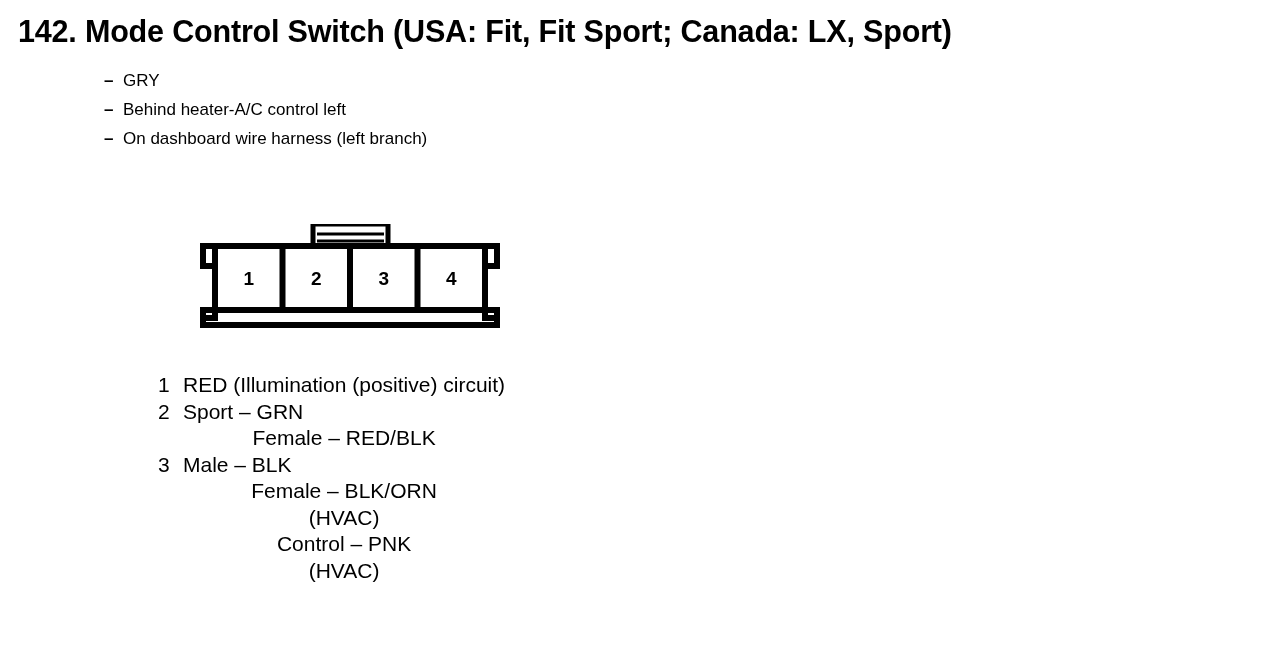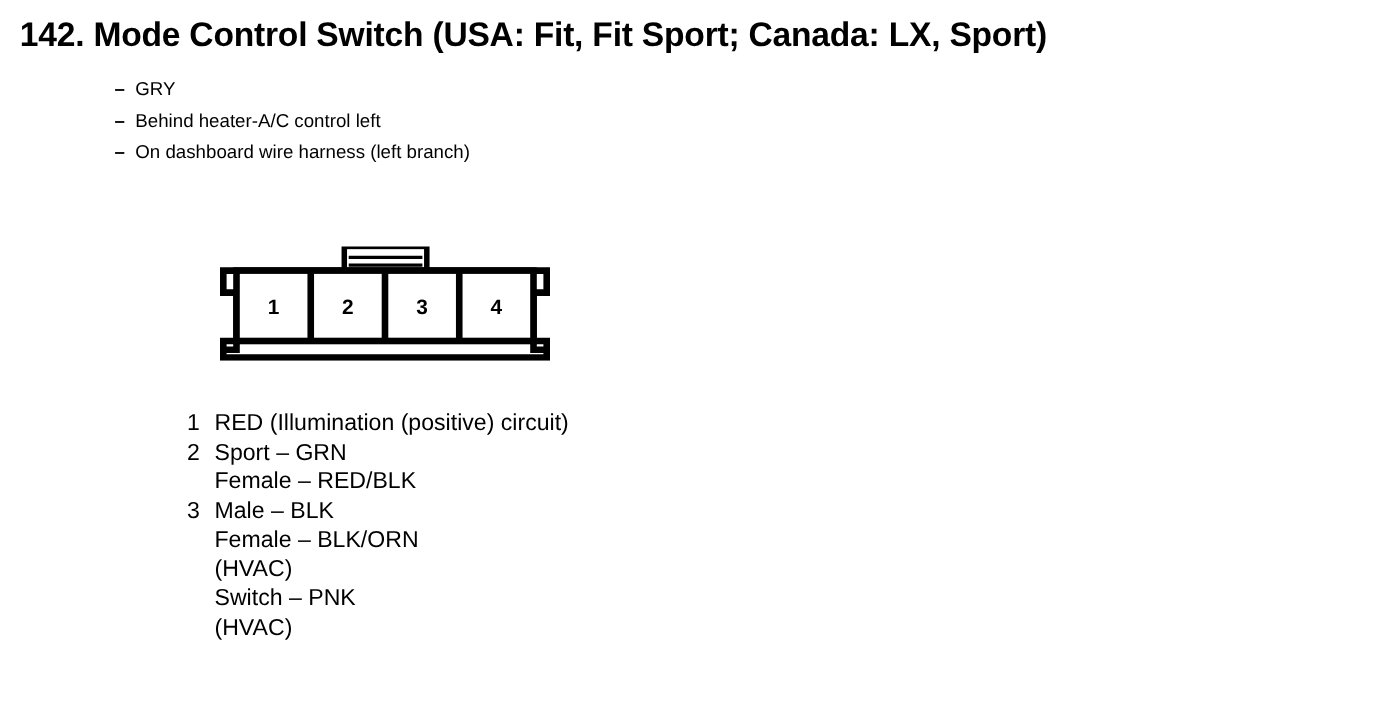--- a/index.html
+++ b/index.html
@@ -66,39 +66,39 @@
     fill: #000000;
   }
 
   
   .pin-list {
     position: absolute;
     left: 158px;
     top: 372px;
     font-size: 21px;
     line-height: 26.5px;
-    margin-left: 12px;
   }
   .pin-entry {
     display: block;
     margin-bottom: 0px;
   }
   .pin-entry-head {
     display: block;
     white-space: nowrap;
   }
   .pin-index {
     display: inline-block;
     width: 25px;
     text-align: left;
   }
   .pin-sub {
     display: block;
     white-space: nowrap;
     padding-left: 25px;
+    text-align: center;
   }
 </style>
 </head>
 <body>
 
 <div class="page-title">142. Mode Control Switch (USA: Fit, Fit Sport; Canada: LX, Sport)</div>
 
 <div class="bullets">
   <span class="bullet-row">
     <span class="bullet-dash">–</span><span>GRY</span>
@@ -162,17 +162,17 @@
     <span class="pin-sub">Female – RED/BLK</span>
   </div>
 
   <div class="pin-entry">
     <span class="pin-entry-head"><span class="pin-index">3</span><span>Male – BLK</span></span>
     <span class="pin-sub">Female – BLK/ORN</span>
     <span class="pin-sub">(HVAC)</span>
   </div>
 
   <div class="pin-entry">
-    <span class="pin-sub">Switch – PNK</span>
+    <span class="pin-sub">Control – PNK</span>
     <span class="pin-sub">(HVAC)</span>
   </div>
 
 </div>
 
 </body></html>

